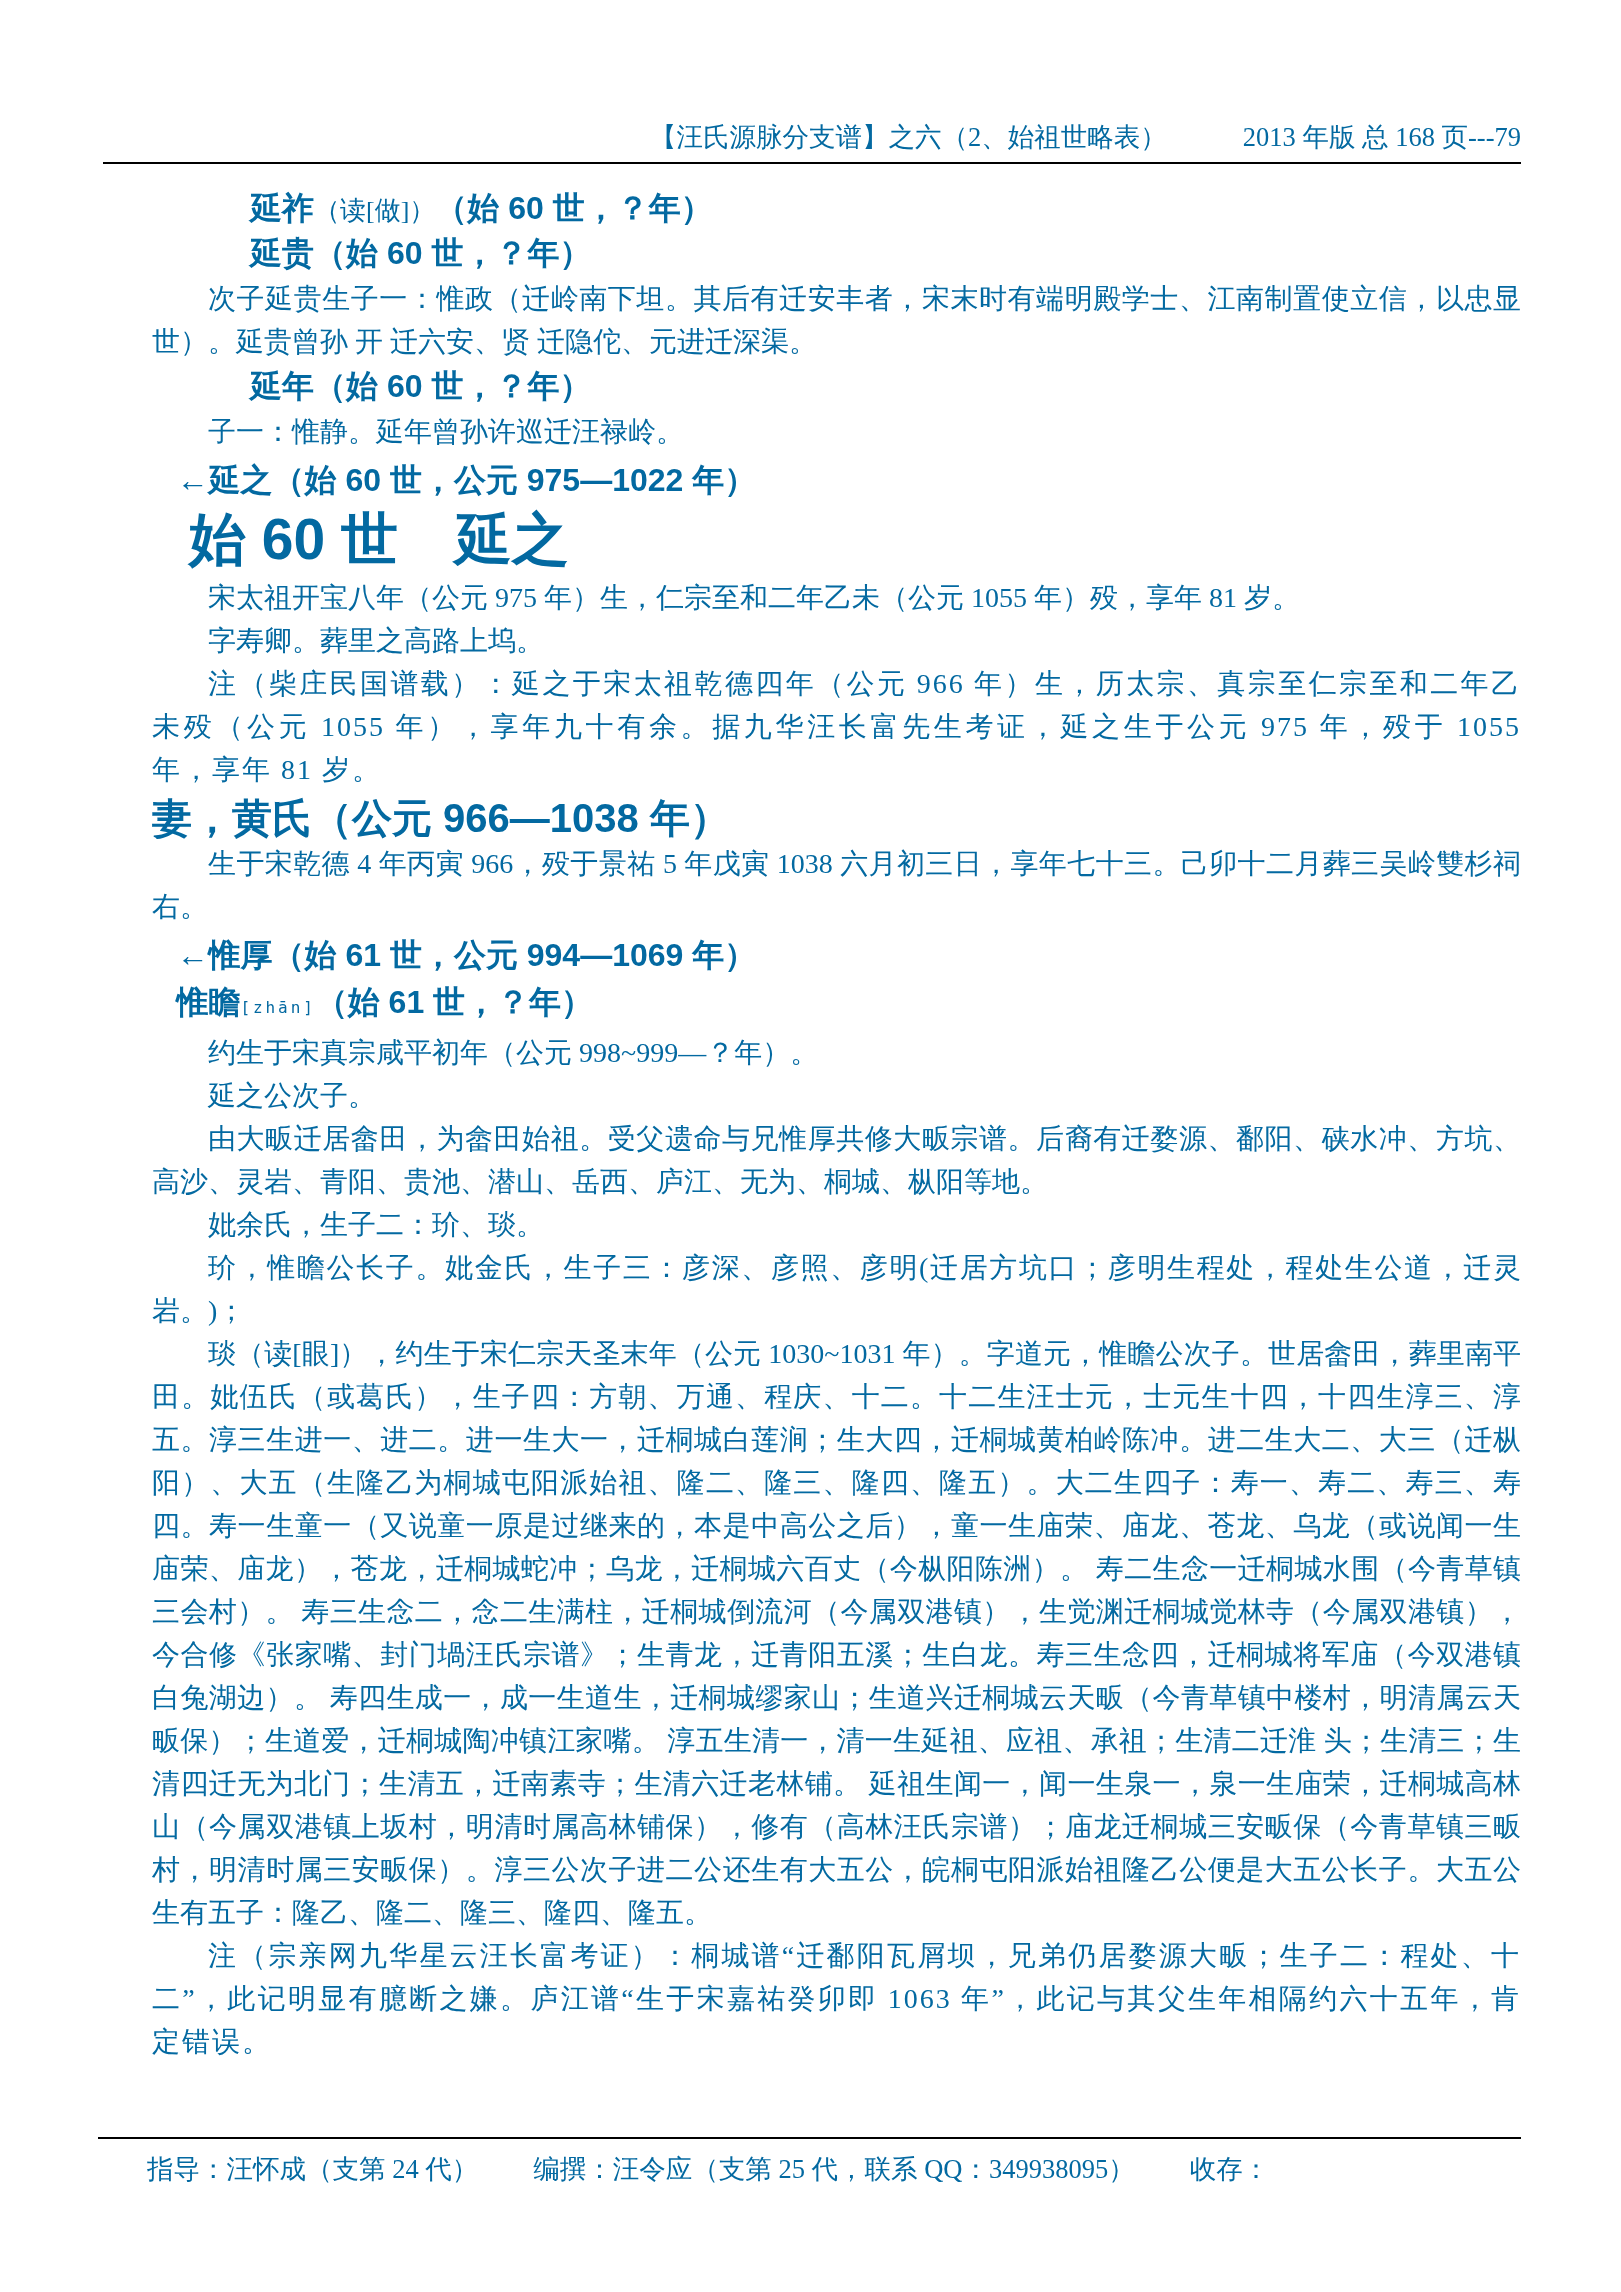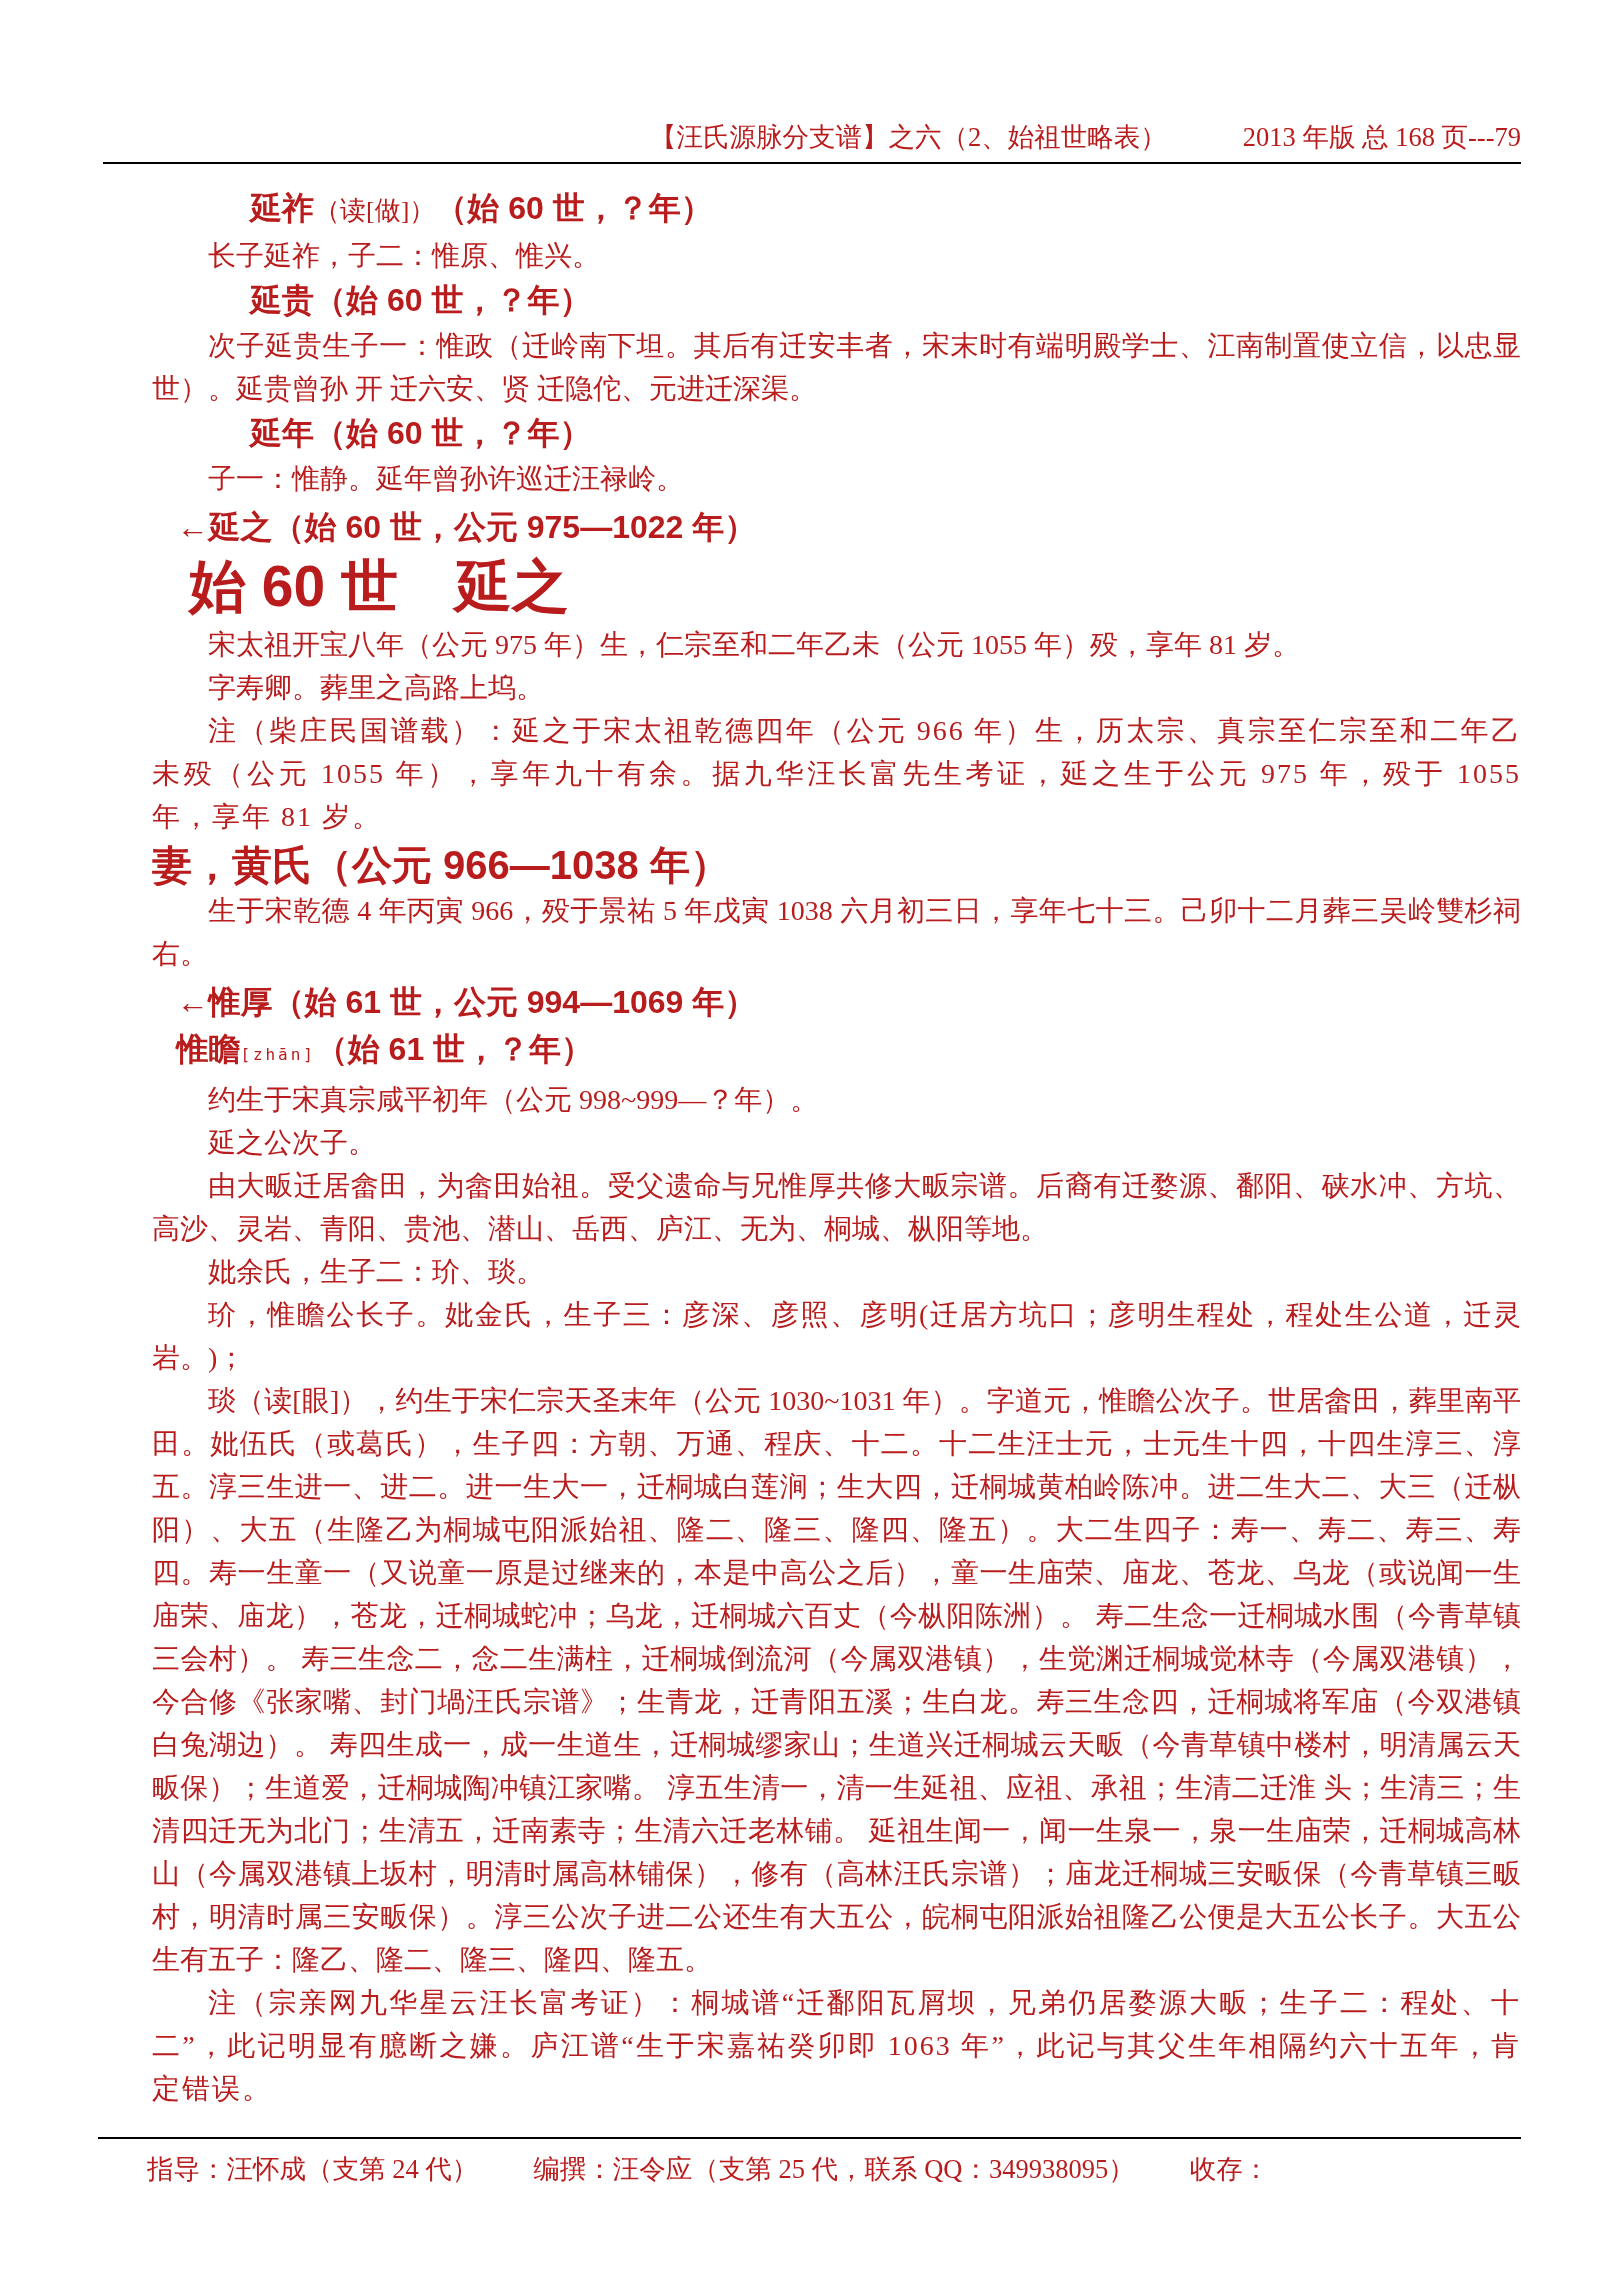--- a/index.html
+++ b/index.html
@@ -1,20 +1,20 @@
 <!DOCTYPE html>
 <html><head>
 <meta charset="utf-8">
 <style>
   html,body{margin:0;padding:0;background:#e8e8e8;}
   .sheet{
     position:relative;
     width:1621px;height:2293px;
     background:#ffffff;
-    color:#b91c1c;
+    color:#0369a1;
     font-family:"Liberation Serif","DejaVu Serif",serif;
     overflow:hidden;
   }
   .inner{padding:122px 100px 0 103px;}
   
   .hdr{display:flex;justify-content:flex-end;align-items:baseline;gap:76px;
        font-size:26.5px;line-height:31px;white-space:nowrap;}
   .hdr-rule{border:none;border-top:2.9px solid #000;margin:8.8px 0 0 0;}
   
   .content{margin-left:49px;margin-top:25.5px;font-size:28px;line-height:43px;text-align:justify;}
@@ -46,21 +46,20 @@
 
     <div class="hdr">
       <span>【汪氏源脉分支谱】之六（2、始祖世略表）</span>
       <span>2013 年版 总 168 页---79</span>
     </div>
     <hr class="hdr-rule">
 
     <div class="content">
 
       <div class="h3"><span>延祚</span><span class="reading">（读[做]）</span><span>（始 60 世，？年）</span></div>
-      <p>长子延祚，子二：惟原、惟兴。</p>
 
       <div class="h3"><span>延贵</span><span>（始 60 世，？年）</span></div>
       <p>次子延贵生子一：惟政（迁岭南下坦。其后有迁安丰者，宋末时有端明殿学士、江南制置使立信，以忠显世）。延贵曾孙 开 迁六安、贤 迁隐佗、元进迁深渠。</p>
 
       <div class="h3"><span>延年</span><span>（始 60 世，？年）</span></div>
       <p>子一：惟静。延年曾孙许巡迁汪禄岭。</p>
 
       <div class="h3 small-indent"><span>←</span><span>延之</span><span>（始 60 世，公元 975—1022 年）</span></div>
 
       <div class="h1">始 60 世　延之</div>

